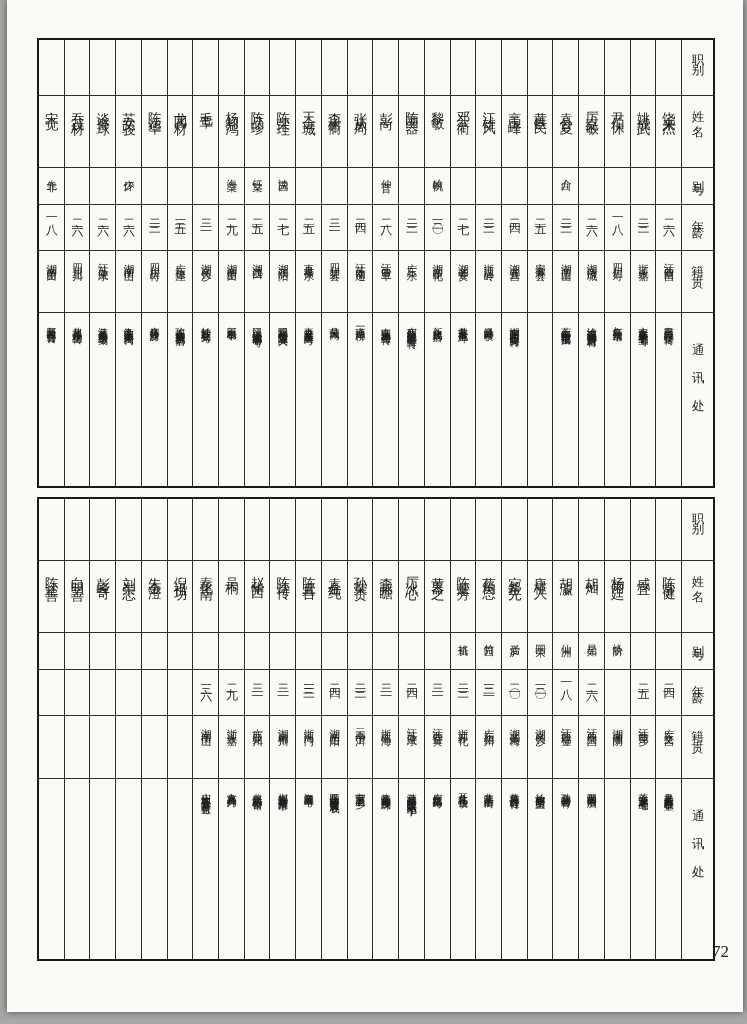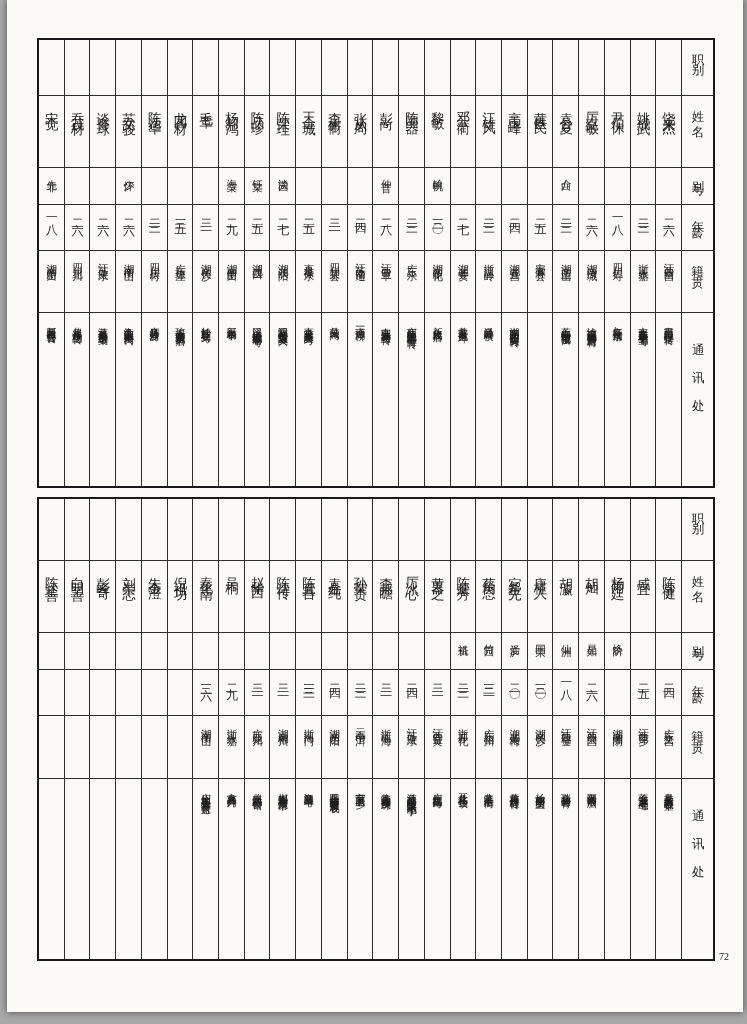--- a/index.html
+++ b/index.html
@@ -46,21 +46,21 @@
   .ad .vtext { font-size:10px;  letter-spacing:1px; line-height:11.5px; }
   .label-col .vtext { font-size:12.5px; }
   .label-col .cell.role .vtext { letter-spacing:9px; }
   .label-col .cell.nm   .vtext { letter-spacing:14px; }
   .label-col .cell.al   .vtext { letter-spacing:3px; }
   .label-col .cell.ag   .vtext { letter-spacing:6px; }
   .label-col .cell.or   .vtext { letter-spacing:12px; }
   .label-col .cell.ad   .vtext { letter-spacing:28px; padding-top:14px; }
   .pageno {
     position:absolute; right:14px; bottom:50px;
-    font-size:10px; color:#222;
+    font-size:17px; color:#222;
   }
 </style>
 </head>
 <body>
 
 <div class="sheet">
   <div class="tables">
     <div class="rtable" id="table-top" style="height:450px; --hr:56px; --hn:72px; --ha:37px; --hg:46px; --ho:62px;">
         <div class="col">
           <div class="cell role"></div>

